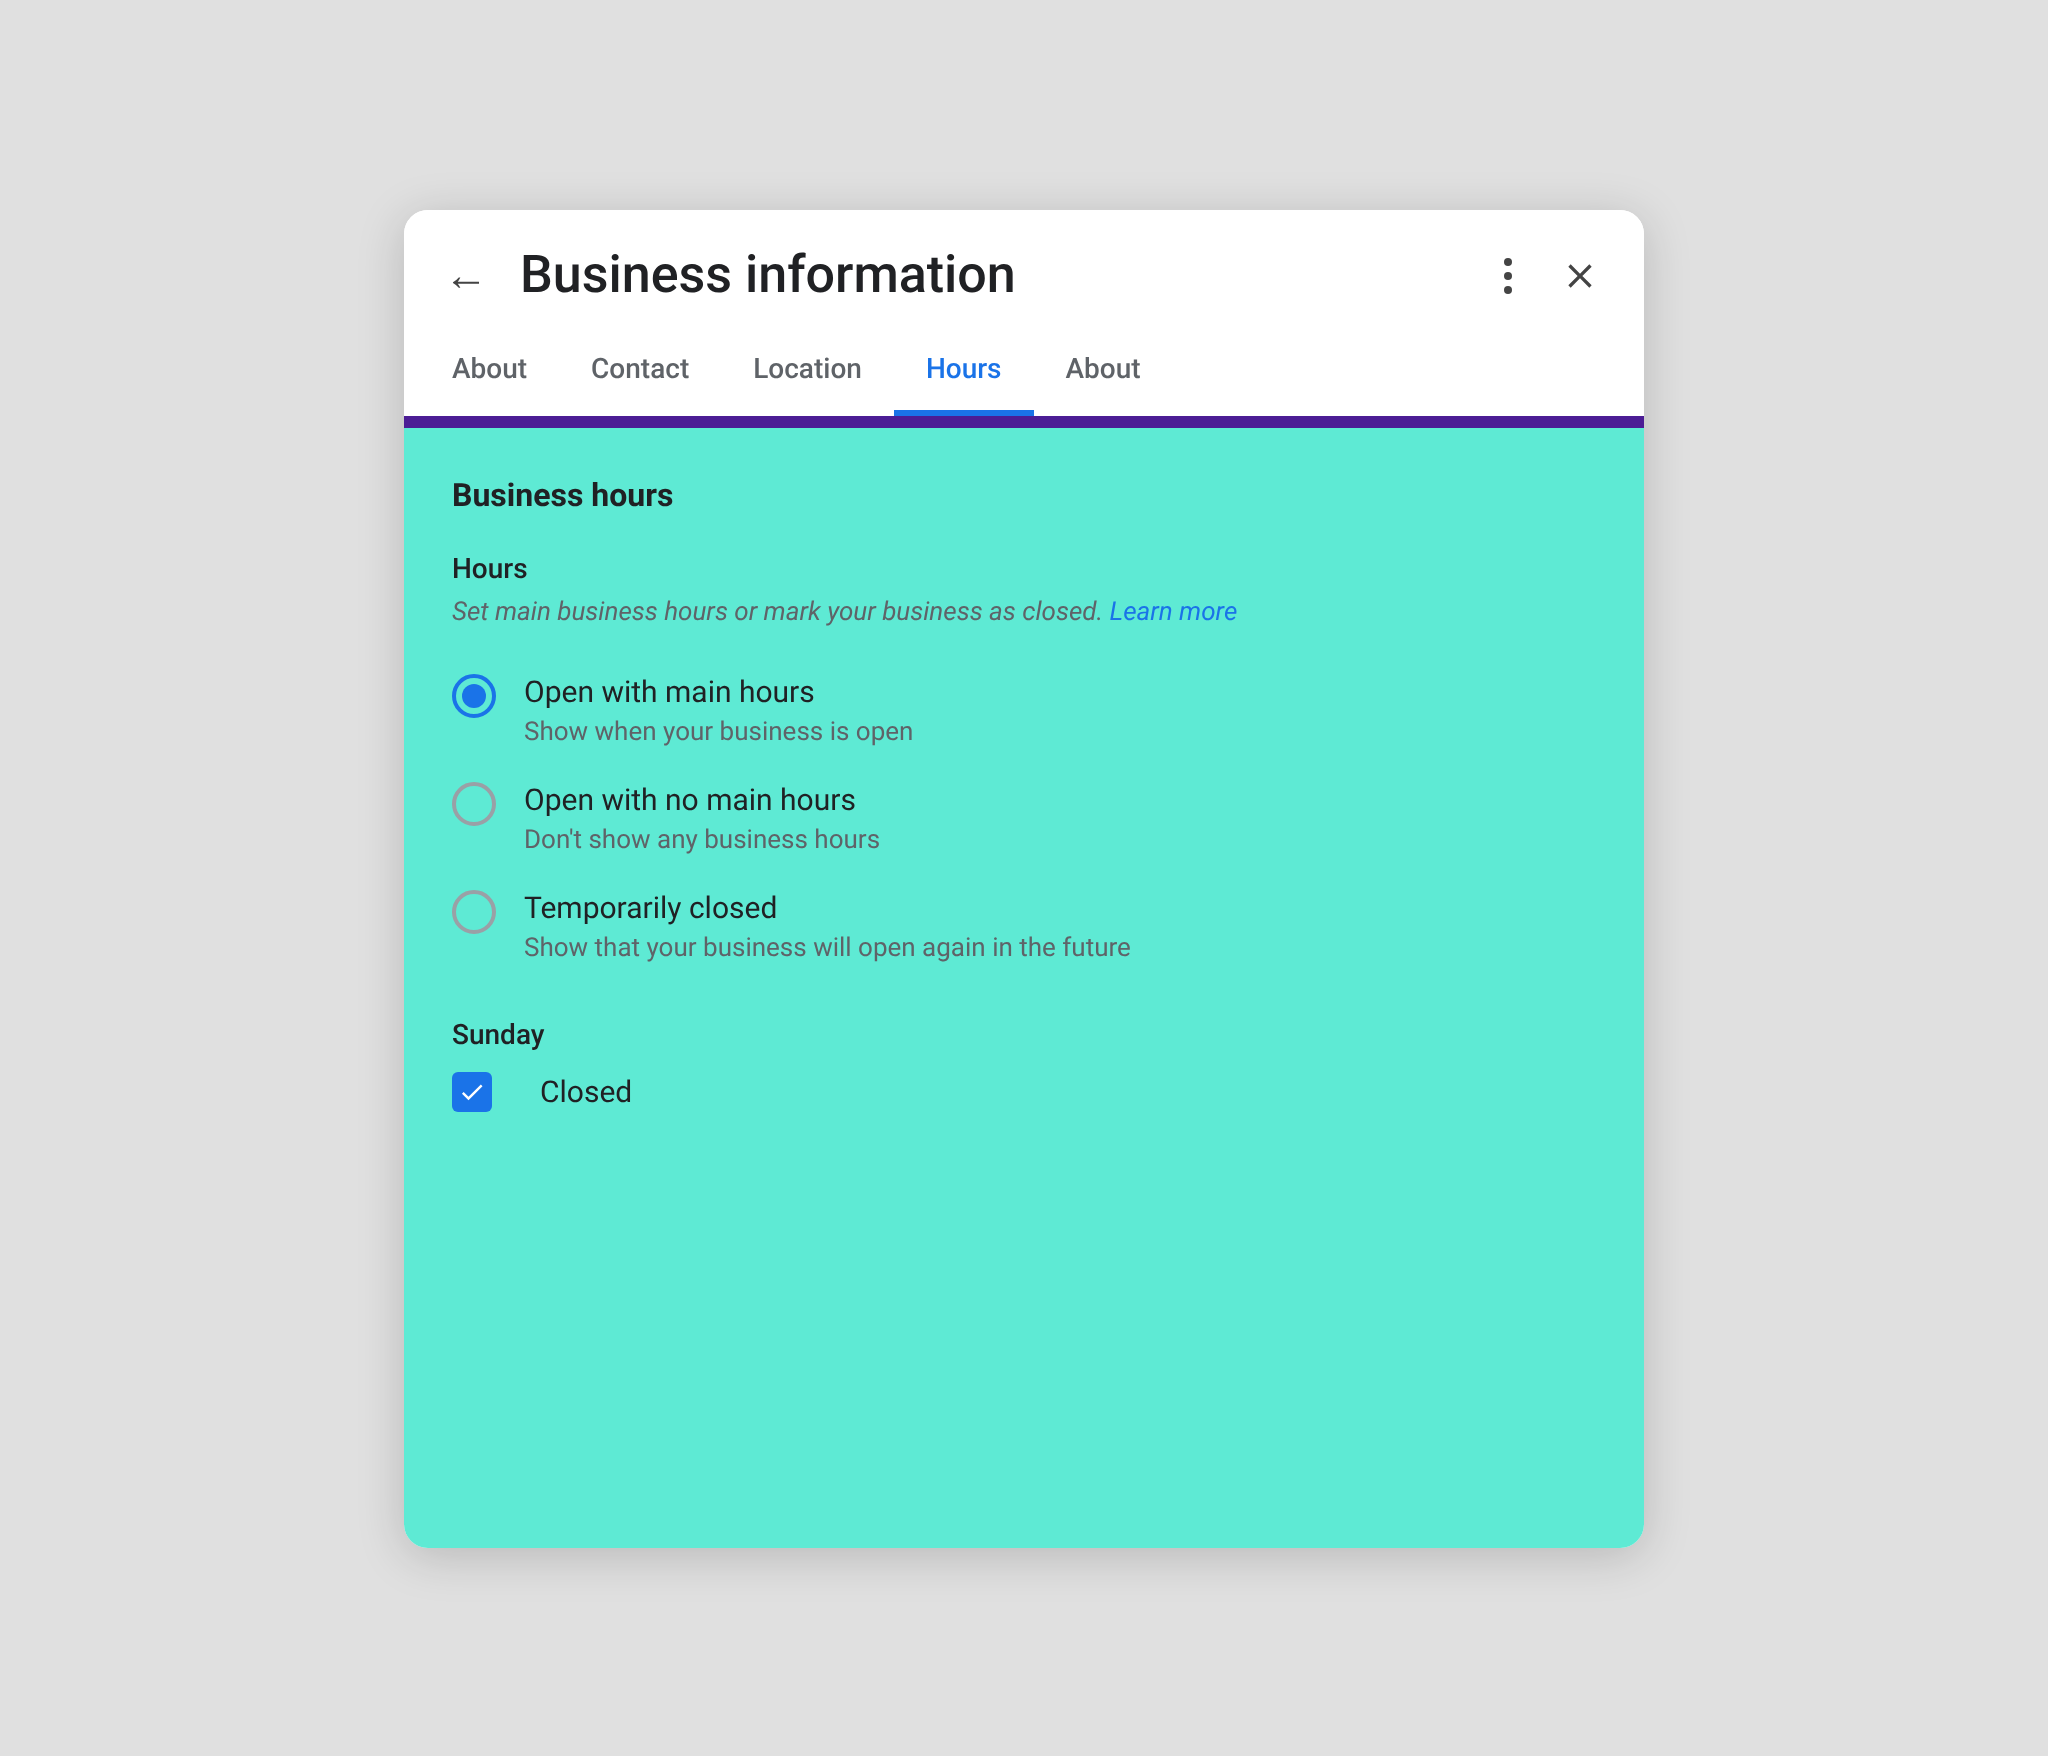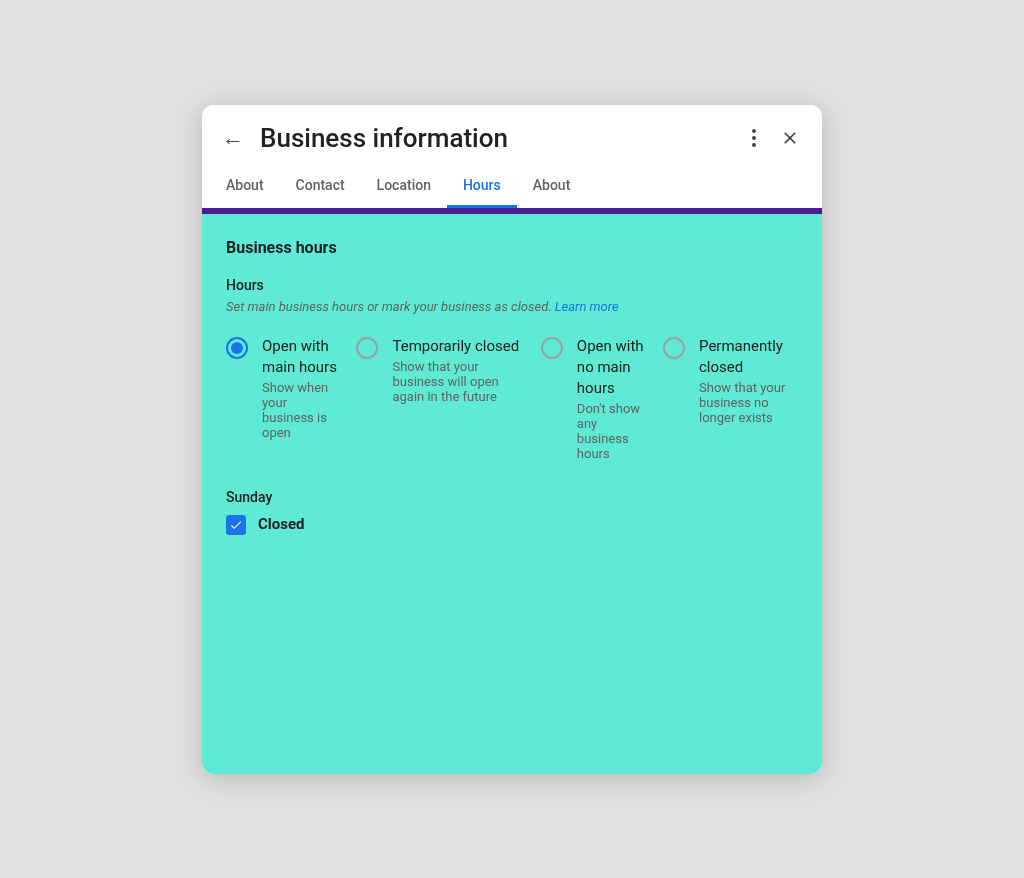--- a/index.html
+++ b/index.html
@@ -110,20 +110,21 @@
       font-style: italic;
     }
     .learn-more {
       color: #1a73e8;
       text-decoration: none;
       cursor: pointer;
     }
     
     .radio-group {
       display: flex;
+      flex-direction: column;
       gap: 16px;
       margin-bottom: 28px;
     }
     .radio-option {
       display: flex;
       align-items: flex-start;
       gap: 14px;
       cursor: pointer;
     }
     .radio-circle {
@@ -164,22 +165,22 @@
       margin-top: 8px;
     }
     .day-label {
       font-size: 14px;
       color: #202124;
       font-weight: 500;
       margin-bottom: 10px;
     }
     .checkbox-row {
       display: flex;
-      gap: 12px;
-      font-weight: bold;
+      align-items: center;
+      gap: 24px;
     }
     .checkbox-box {
       width: 20px;
       height: 20px;
       border-radius: 3px;
       background: #1a73e8;
       display: flex;
       align-items: center;
       justify-content: center;
       flex-shrink: 0;
@@ -257,40 +258,33 @@
         <div class="radio-circle checked"></div>
         <div class="radio-text">
           <div class="radio-label">Open with main hours</div>
           <div class="radio-sublabel">Show when your business is open</div>
         </div>
       </div>
 
       <div class="radio-option">
         <div class="radio-circle"></div>
         <div class="radio-text">
-          <div class="radio-label">Temporarily closed</div>
-          <div class="radio-sublabel">Show that your business will open again in the future</div>
+          <div class="radio-label">Open with no main hours</div>
+          <div class="radio-sublabel">Don't show any business hours</div>
         </div>
       </div>
 
       <div class="radio-option">
         <div class="radio-circle"></div>
         <div class="radio-text">
-          <div class="radio-label">Open with no main hours</div>
-          <div class="radio-sublabel">Don't show any business hours</div>
-        </div>
-      </div>
-
-      <div class="radio-option">
-        <div class="radio-circle"></div>
-        <div class="radio-text">
-          <div class="radio-label">Permanently closed</div>
-          <div class="radio-sublabel">Show that your business no longer exists</div>
-        </div>
-      </div>
+          <div class="radio-label">Temporarily closed</div>
+          <div class="radio-sublabel">Show that your business will open again in the future</div>
+        </div>
+      </div>
+
 
     </div>
 
     <div class="day-section">
       <div class="day-label">Sunday</div>
       <div class="checkbox-row">
         <div class="checkbox-box">
           <svg viewBox="0 0 24 24" fill="white">
             <path d="M9 16.17L4.83 12l-1.42 1.41L9 19 21 7l-1.41-1.41z"></path>
           </svg>

